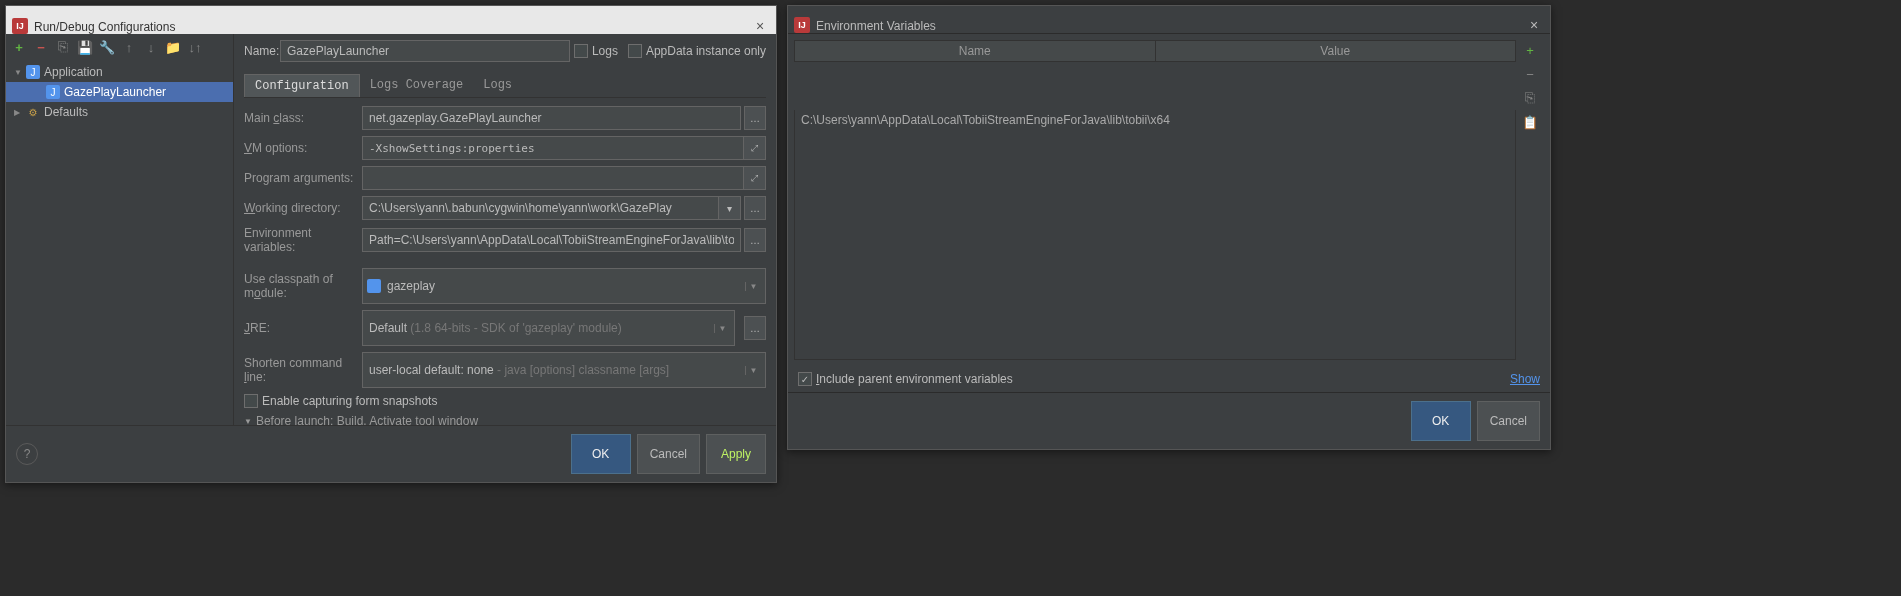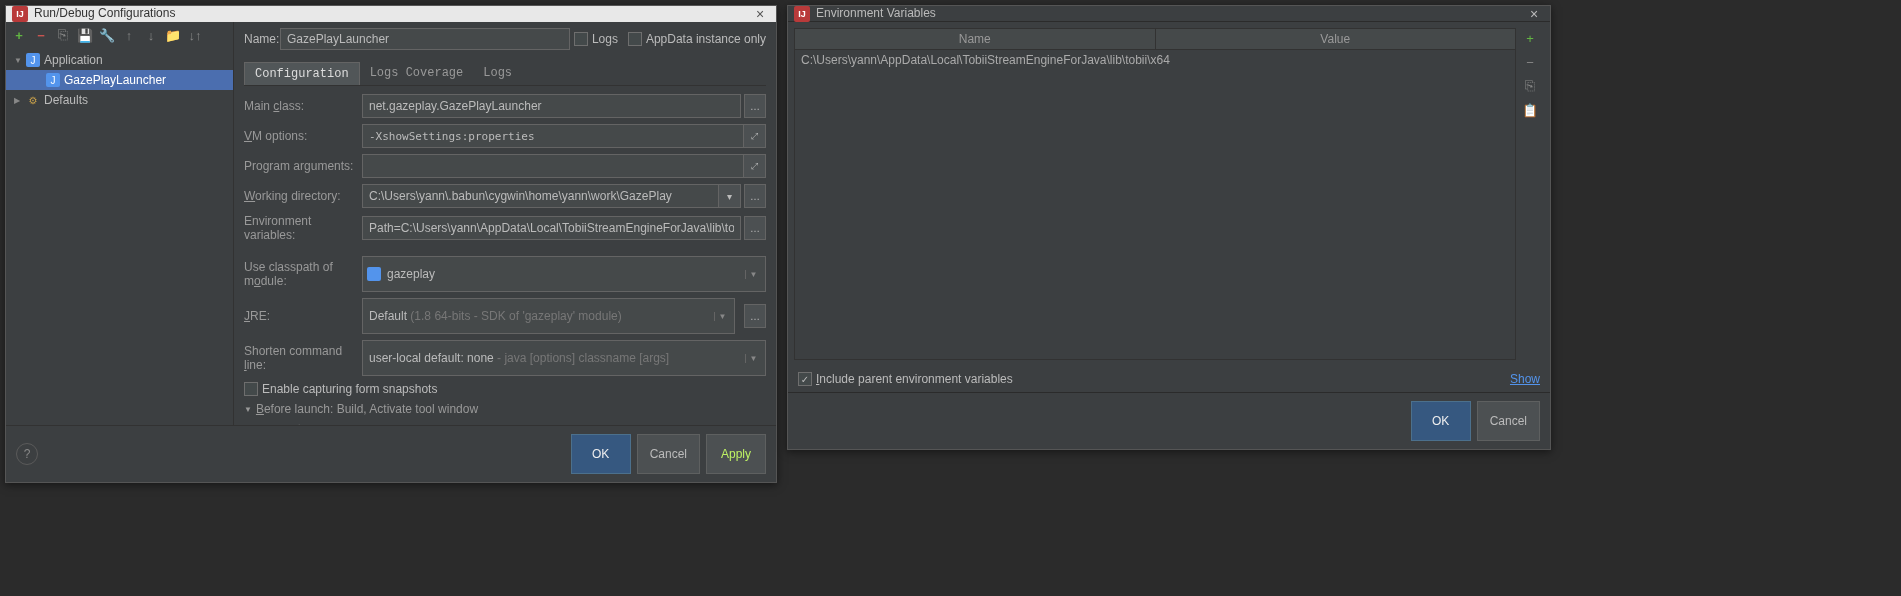--- a/index.html
+++ b/index.html
@@ -2,21 +2,21 @@
 <html><head>
 <meta charset="utf-8">
 <style>
 * { margin: 0; padding: 0; box-sizing: border-box; font-family: "Segoe UI", Arial, sans-serif; font-size: 12px; }
 body { background: #2b2b2b; color: #bbbbbb; display: flex; gap: 10px; padding: 5px; width: 1901px; height: 596px; }
 
 .dialog { background: #3c3f41; border: 1px solid #555; display: flex; flex-direction: column; box-shadow: 0 2px 8px rgba(0,0,0,0.5); }
 .dialog.left { width: 772px; height: 478px; }
 .dialog.right { width: 764px; height: 445px; }
 
-.titlebar { background: #e8e8e8; color: #333; height: 16px; display: flex; align-items: flex-start; padding: 0 6px; }
+.titlebar { background: #e8e8e8; color: #333; height: 28px; display: flex; align-items: flex-end; padding: 0 6px; }
 .titlebar.dark { background: #3c3f41; color: #bbb; border-bottom: 1px solid #2b2b2b; }
 .titlebar .app-icon { width: 16px; height: 16px; background: #b93a3a; margin-right: 6px; display: flex; align-items: center; justify-content: center; color: white; font-size: 9px; font-weight: bold; border-radius: 2px; }
 .titlebar .title { flex: 1; font-size: 12px; }
 .titlebar .close { width: 20px; text-align: center; cursor: pointer; font-size: 14px; color: #555; }
 .titlebar.dark .close { color: #bbb; }
 
 .body-split { display: flex; flex: 1; overflow: hidden; }
 
 .left-panel { width: 228px; border-right: 1px solid #323232; display: flex; flex-direction: column; }
 .toolbar-row { height: 26px; display: flex; align-items: center; padding: 0 4px; gap: 4px; }
@@ -69,21 +69,21 @@
 .build-ico { color: #62b543; font-size: 10px; margin-right: 2px; }
 
 .bottom-bar { border-top: 1px solid #323232; padding: 8px 10px; display: flex; align-items: center; justify-content: flex-end; gap: 6px; }
 .bottom-bar .help { margin-right: auto; width: 22px; height: 22px; border-radius: 50%; border: 1px solid #5a5a5a; display: flex; align-items: center; justify-content: center; color: #888; cursor: pointer; }
 .btn { min-width: 60px; height: 40px; background: #4c5052; border: 1px solid #5e6060; color: #bbb; padding: 0 12px; cursor: pointer; }
 .btn.primary { background: #365880; border-color: #4c708c; color: #eee; }
 .btn.disabled { color: #bef264; }
 
 
 .env-body { flex: 1; display: flex; padding: 6px; gap: 4px; overflow: hidden; }
-.env-table-wrap { flex: 1; display: flex; flex-direction: column; }
+.env-table-wrap { flex: 1; display: flex; flex-direction: column; gap: 48px; }
 .env-head { display: flex; background: #45494a; border: 1px solid #323232; }
 .env-head .col { flex: 1; text-align: center; padding: 3px 0; color: #999; border-right: 1px solid #323232; }
 .env-head .col:last-child { border-right: none; }
 .env-rows { flex: 1; background: #3c3f41; border: 1px solid #323232; border-top: none; }
 .env-row { display: flex; }
 .env-row .cell { flex: 1; padding: 3px 6px; color: #aaa; border-right: 1px solid #323232; }
 .env-row .cell:last-child { border-right: none; }
 .side-tools { width: 24px; display: flex; flex-direction: column; gap: 4px; padding-top: 0; }
 .side-tools .st { width: 20px; height: 20px; display: flex; align-items: center; justify-content: center; cursor: pointer; color: #888; font-size: 13px; }
 .side-tools .st.plus { color: #62b543; }

